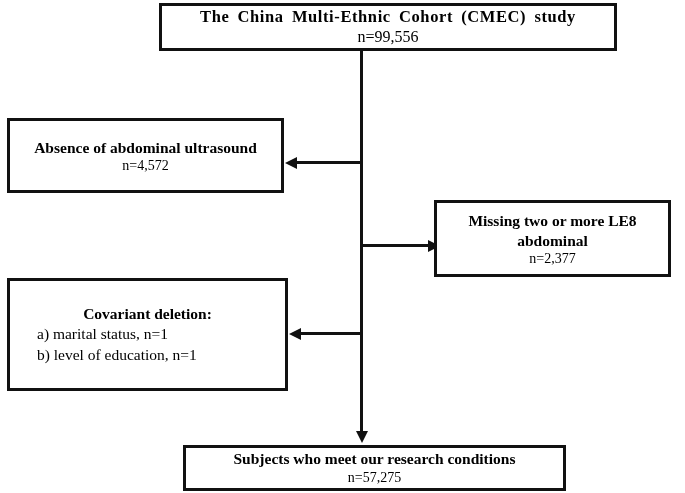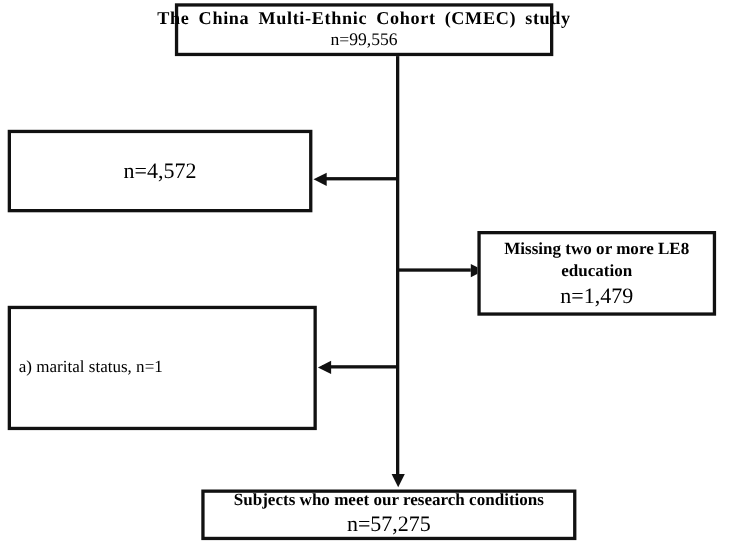--- a/index.html
+++ b/index.html
@@ -28,30 +28,30 @@
     text-align: center;
   }
   .node-box .line-bold {
     font-weight: bold;
     font-size: 15.5px;
     line-height: 1.28;
     white-space: nowrap;
   }
   .node-box .line-plain {
     font-weight: normal;
-    font-size: 20px;
+    font-size: 14px;
     line-height: 1.28;
     white-space: nowrap;
   }
 
   
   #box-top {
     left: 159px;
     top: 3px;
-    width: 344px;
+    width: 458px;
     height: 48px;
   }
   #box-top .line-bold {
     font-size: 16.5px;
     letter-spacing: 0.6px;
     word-spacing: 3.5px;
   }
   #box-top .line-plain { font-size: 16px; }
 
   
@@ -59,22 +59,22 @@
     left: 7px;
     top: 118px;
     width: 277px;
     height: 75px;
     padding-top: 2px;
   }
 
   
   #box-le8 {
     left: 434px;
-    top: 210px;
-    width: 217px;
+    top: 200px;
+    width: 237px;
     height: 77px;
     padding-top: 2px;
   }
 
   
   #box-covariant {
     left: 7px;
     top: 278px;
     width: 281px;
     height: 113px;
@@ -88,27 +88,28 @@
     line-height: 1.3;
     text-align: center;
   }
   #box-covariant .cov-item {
     font-weight: normal;
     font-size: 15.5px;
     line-height: 1.3;
     text-align: left;
     padding-left: 7px;
     white-space: nowrap;
+    margin-left: 20px;
   }
 
   
   #box-bottom {
     left: 183px;
     top: 445px;
-    width: 341px;
+    width: 383px;
     height: 46px;
   }
 
   
   .conn {
     position: absolute;
     background: #111111;
   }
   .v-line { width: 3px; }
   .h-line { height: 3px; }
@@ -178,31 +179,34 @@
   <div class="conn h-line" id="branch-ultrasound"></div>
   <div class="conn h-line" id="branch-le8"></div>
   <div class="conn h-line" id="branch-covariant"></div>
 
   <div class="arrow arrow-left" id="arrowhead-ultrasound"></div>
   <div class="arrow arrow-right" id="arrowhead-le8"></div>
   <div class="arrow arrow-left" id="arrowhead-covariant"></div>
   <div class="arrow arrow-down" id="arrowhead-bottom"></div>
 
   <div class="node-box" id="box-ultrasound">
+    <div class="line-bold">Absence of abdominal ultrasound</div>
     <div class="line-plain">n=4,572</div>
   </div>
 
   <div class="node-box" id="box-le8">
     <div class="line-bold">Missing two or more LE8</div>
-    <div class="line-bold">education</div>
-    <div class="line-plain">n=1,479</div>
+    <div class="line-bold">abdominal</div>
+    <div class="line-plain">n=2,377</div>
   </div>
 
   <div class="node-box" id="box-covariant">
+    <div class="cov-title">Covariant deletion:</div>
     <div class="cov-item">a) marital status, n=1</div>
+    <div class="cov-item">b) level of education, n=1</div>
   </div>
 
   <div class="node-box" id="box-bottom">
     <div class="line-bold">Subjects who meet our research conditions</div>
     <div class="line-plain">n=57,275</div>
   </div>
 
 </div>
 
 </body></html>

